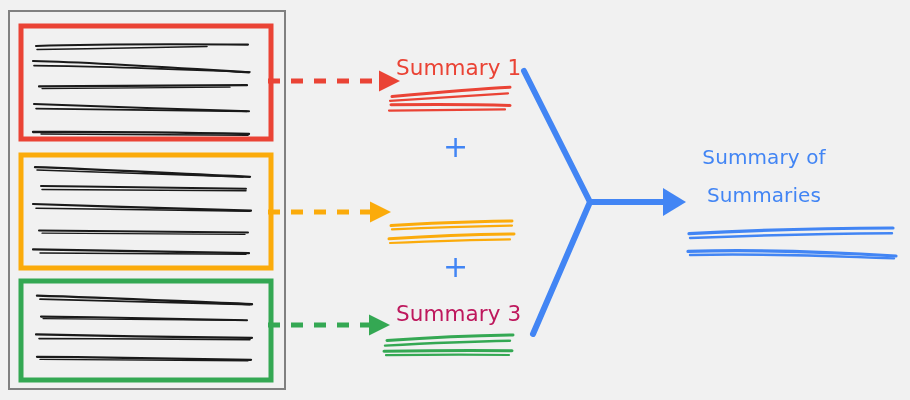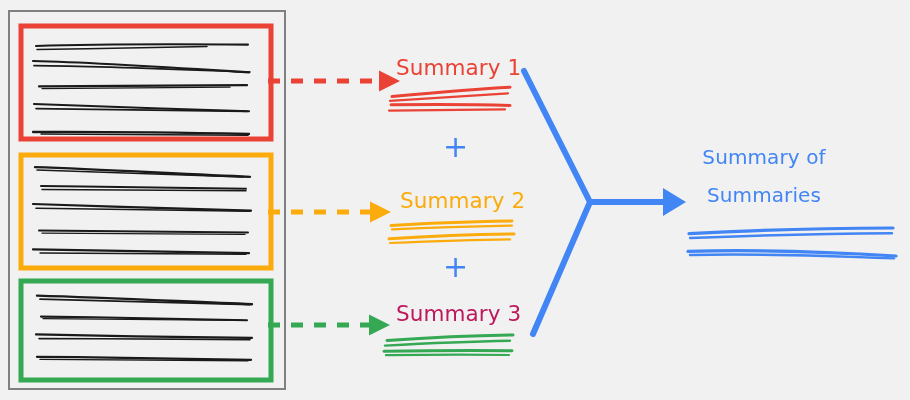--- a/index.html
+++ b/index.html
@@ -166,21 +166,20 @@
       <path d="M689 233.6 C 745 230.6, 815 228.4, 893 228.0" stroke-width="3.2"></path>
       <path d="M690 238.0 C 750 235.6, 815 233.6, 892 233.2" stroke-width="2.4"></path>
       <path d="M688 251.4 C 750 249.6, 820 251.4, 896 256.0" stroke-width="3.2"></path>
       <path d="M690 255.0 C 752 253.6, 820 255.4, 894 258.4" stroke-width="2.4"></path>
     </g>
 
   </svg>
 
   <div class="txt summary-label" id="label-sum1">Summary 1</div>
 
-  <div class="txt summary-label" id="label-sum2">Summary 2</div>
 
   <div class="txt summary-label" id="label-sum3">Summary 3</div>
 
   <div class="plus-sign" id="plus-1">+</div>
 
   <div class="plus-sign" id="plus-2">+</div>
 
   <div class="txt" id="final-title">Summary of Summaries</div>
 
 </div>

